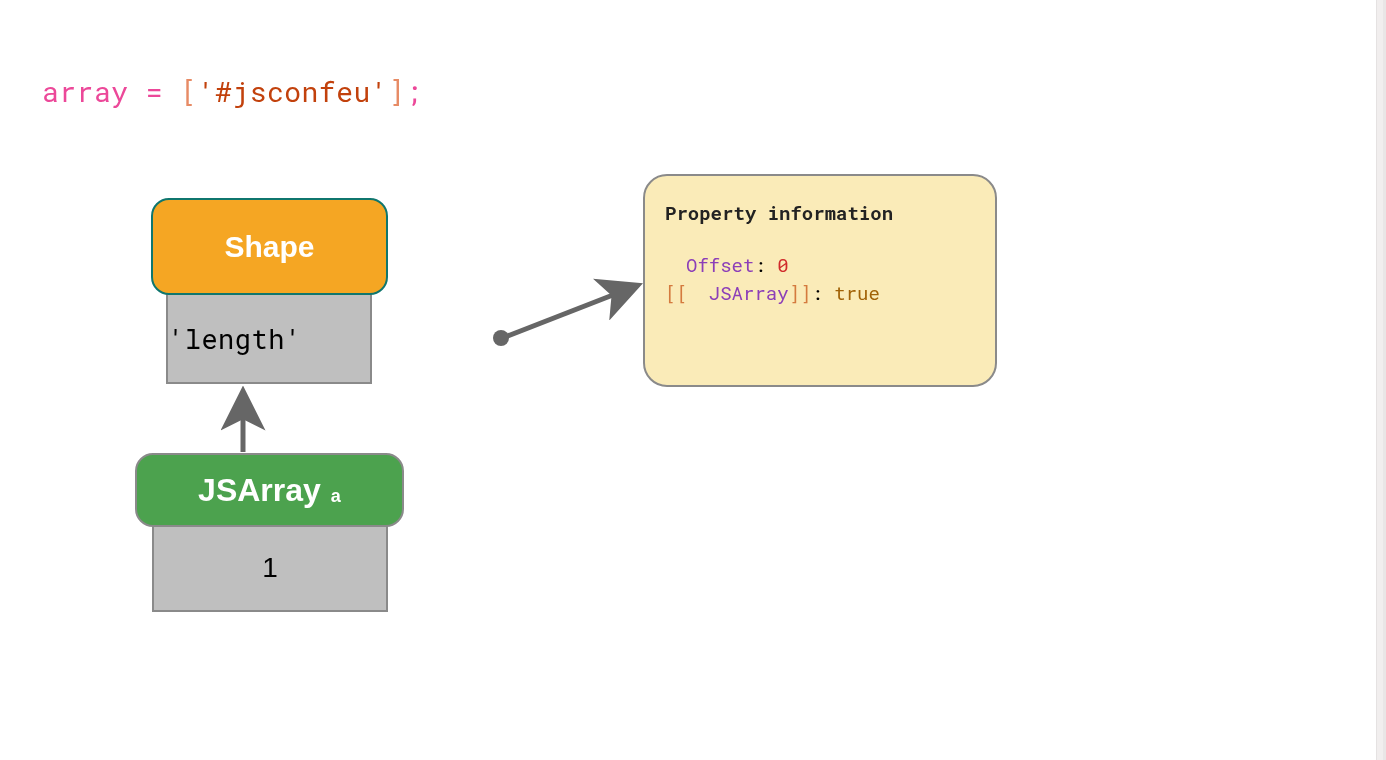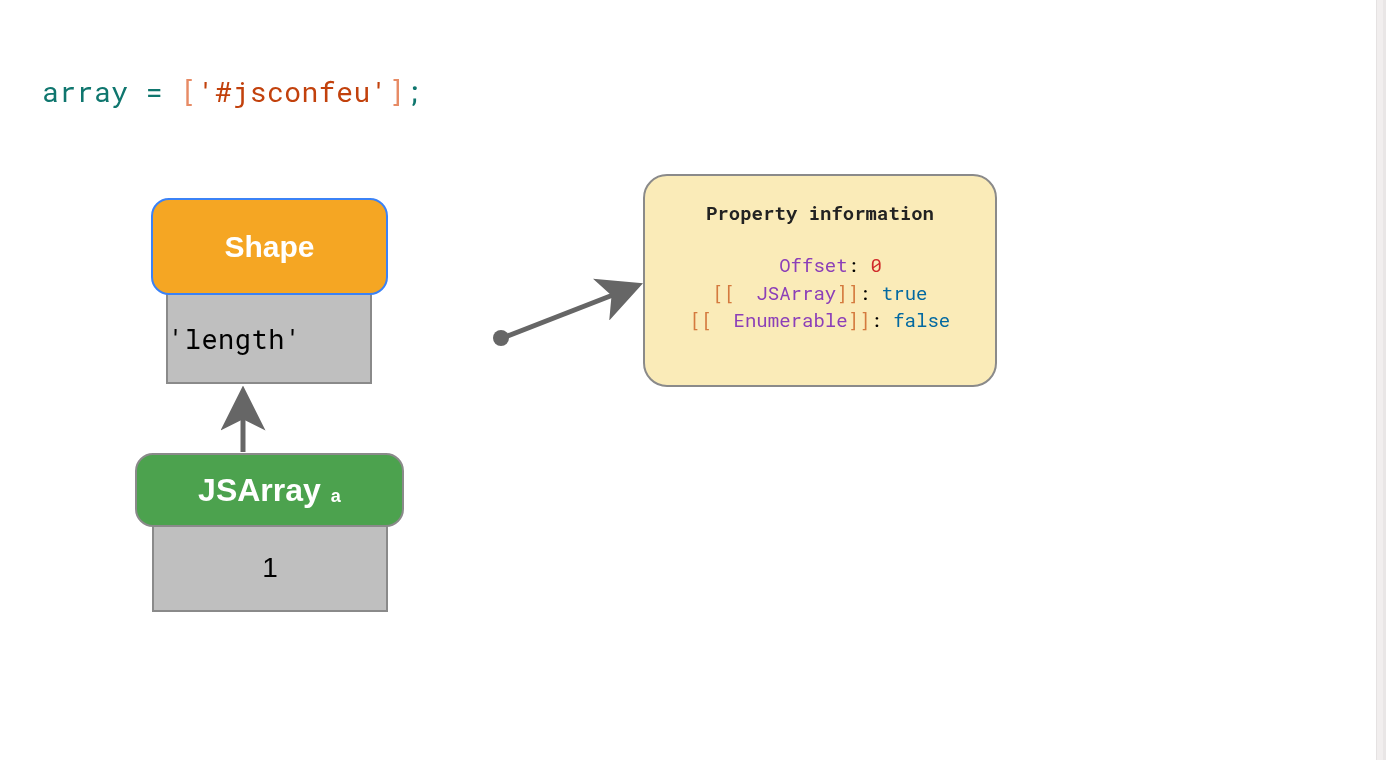--- a/index.html
+++ b/index.html
@@ -5,45 +5,45 @@
   * { box-sizing: border-box; margin: 0; padding: 0; }
   html, body { width: 1386px; height: 760px; background: #fff; font-family: -apple-system, "Helvetica Neue", Arial, sans-serif; position: relative; overflow: hidden; }
   .mono { font-family: "Roboto Mono", "SFMono-Regular", Consolas, "Liberation Mono", Menlo, monospace; letter-spacing: 0.5px; }
 
   
   .edge { position:absolute; top:0; right:0; width:10px; height:100%; background:#f1eeee; border-left:1px solid #e5e2e2; }
   .edge:after{content:"";position:absolute;right:0;top:0;width:3px;height:100%;background:#e9e6e6;}
 
   
   .code-line { position: absolute; left: 42px; top: 78px; font-size: 28px; line-height: 1; }
-  .c-default { color: #0f766e; }
+  .c-default { color: #ec4899; }
   .c-orange  { color: #e78b65; } 
   .c-green   { color: #c2410c; }
 
   
   .shape-wrap { position: absolute; left: 151px; top: 198px; }
-  .shape-head { width: 237px; height: 97px; background: #f5a623; border: 2px solid #3b82f6; border-radius: 18px; display:flex; align-items:center; justify-content:center; color:#fff; font-weight:700; font-size:30px; position:relative; z-index:2; }
+  .shape-head { width: 237px; height: 97px; background: #f5a623; border: 2px solid #0f766e; border-radius: 18px; display:flex; align-items:center; justify-content:center; color:#fff; font-weight:700; font-size:30px; position:relative; z-index:2; }
   .shape-cell { width: 206px; height: 92px; margin-left: 15px; margin-top: -3px; background: #bfbfbf; border: 2px solid #8a8a8a; display:flex; align-items:center; justify-content:flex-start; font-size:27px; position:relative; z-index:1;}
   .dot { position:absolute; width:16px; height:16px; background:#666; border-radius:50%; left:342px; top:132px; z-index:3; }
 
   
   .arr-wrap { position: absolute; left: 135px; top: 453px; }
   .arr-head { width: 269px; height: 74px; background: #4ca24e; border: 2px solid #8a8a8a; border-radius: 18px; display:flex; align-items:center; justify-content:center; position:relative; z-index:2; }
   .arr-head .t1 { color:#fff; font-weight:700; font-size:32px; }
   .arr-head .t2 { color:#fff; font-weight:700; font-size:18px; margin-left:10px; position:relative; top:6px;}
   .arr-cell { width: 236px; height: 88px; margin-left: 17px; margin-top:-3px; background:#bfbfbf; border:2px solid #8a8a8a; display:flex; align-items:center; justify-content:center; font-size:28px; position:relative; z-index:1; }
 
   
-  .prop-panel { position:absolute; left: 643px; top: 174px; width: 354px; height: 213px; background:#faebb8; border:2px solid #8a8a8a; border-radius: 24px; padding: 24px 20px 18px 20px; text-align: center; }
+  .prop-panel { position:absolute; left: 643px; top: 174px; width: 354px; height: 213px; background:#faebb8; border:2px solid #8a8a8a; border-radius: 24px; padding: 24px 20px 18px 20px; }
   .prop-title { font-family: "Roboto Mono", Consolas, monospace; font-weight:700; font-size:19px; color:#222; margin-bottom: 26px; }
   .prop-line { font-family: "Roboto Mono", Consolas, monospace; font-size:19px; line-height:1.45; white-space:pre; }
   .p-purple { color:#8c3fb8;margin-left:21px; }
   .p-orange { color:#d47a3e; }
   .p-red    { color:#d02a2a; }
-  .p-blue   { color:#0369a1; }
+  .p-blue   { color:#a16207; }
 
   svg.arrows { position:absolute; left:0; top:0; pointer-events:none; }
 </style>
 </head>
 <body>
 
 <div class="edge"></div>
 
 <div class="code-line mono">
   <span class="c-default">array</span><span class="c-default"> = </span><span class="c-orange">[</span><span class="c-green">'#jsconfeu'</span><span class="c-orange">]</span><span class="c-default">;</span>
@@ -67,21 +67,20 @@
   <div class="arr-cell">
     <span>1</span>
   </div>
 </div>
 
 <div class="prop-panel">
   <div class="prop-title">Property information</div>
   <div id="prop-rows">
       <div class="prop-line"><span class="p-purple">Offset</span><span>: </span><span class="p-red">0</span></div>
       <div class="prop-line"><span class="p-orange">[[</span><span class="p-purple">JSArray</span><span class="p-orange">]]</span><span>: </span><span class="p-blue">true</span></div>
-      <div class="prop-line"><span class="p-orange">[[</span><span class="p-purple">Enumerable</span><span class="p-orange">]]</span><span>: </span><span class="p-blue">false</span></div>
     </div>
 </div>
 
 <svg class="arrows" width="1386" height="760">
   <defs>
     <marker id="ah" viewBox="0 0 12 12" refX="10" refY="6" markerWidth="9" markerHeight="9" orient="auto-start-reverse">
       <path d="M0,0 L12,6 L0,12 L3,6 z" fill="#666"></path>
     </marker>
   </defs>
 

